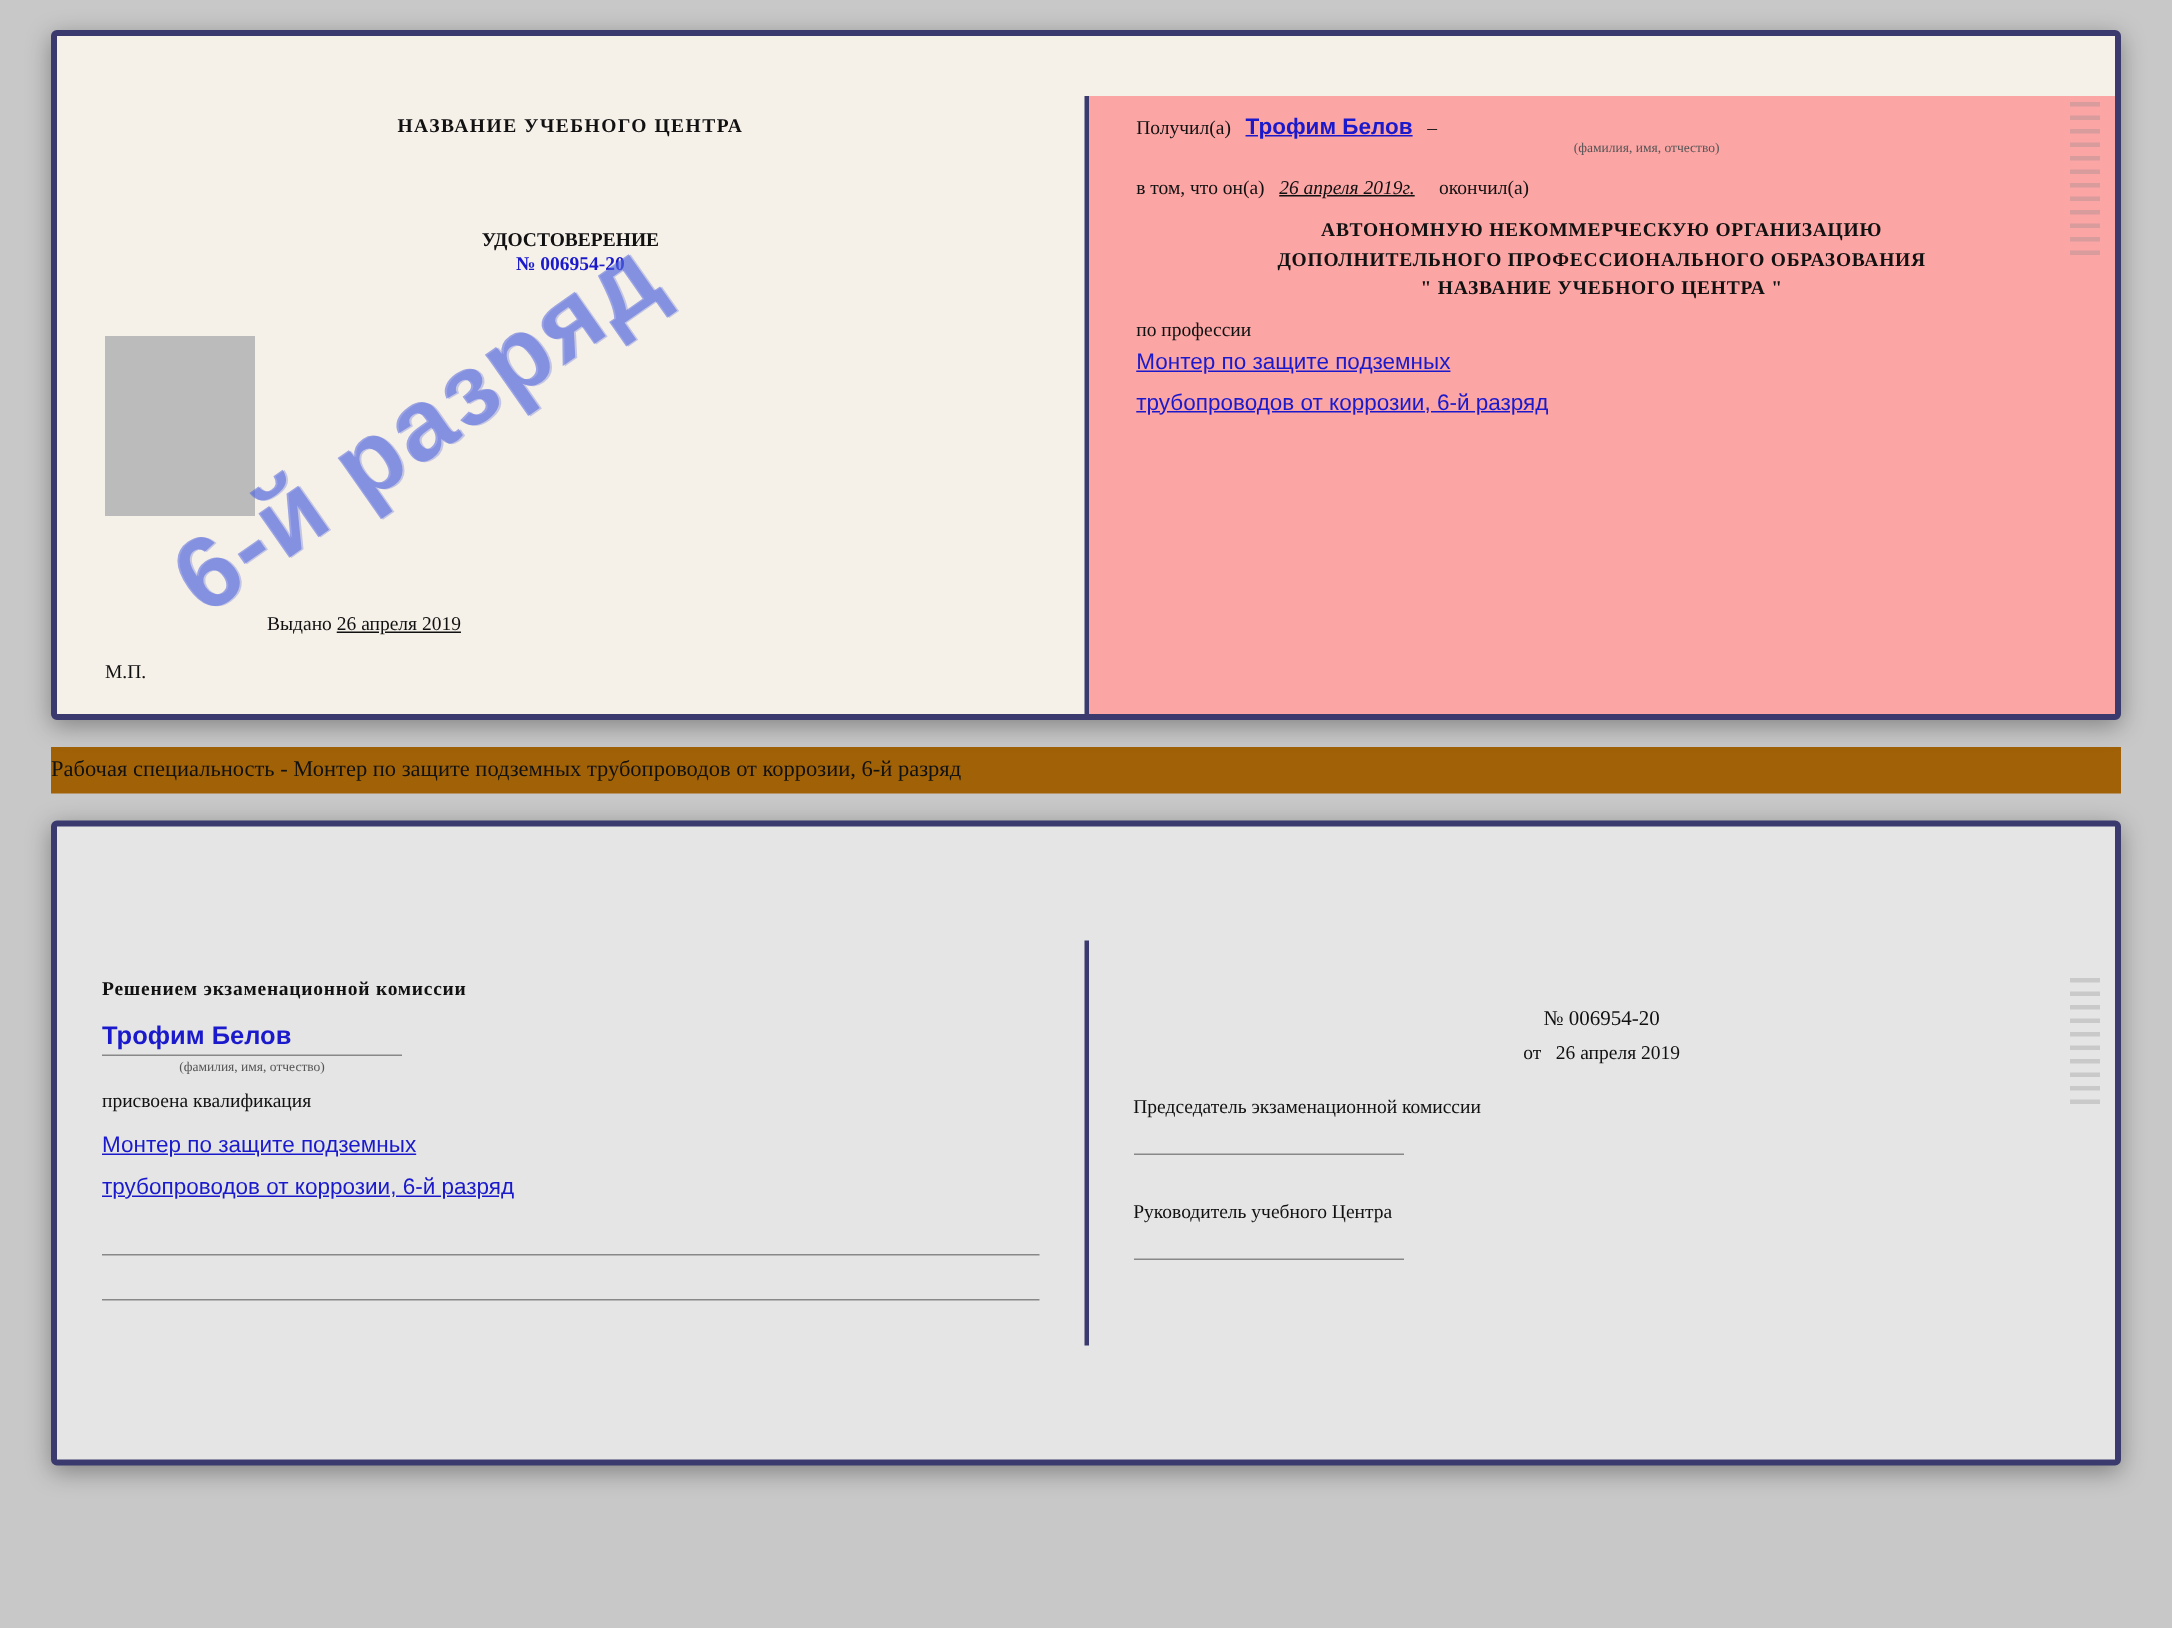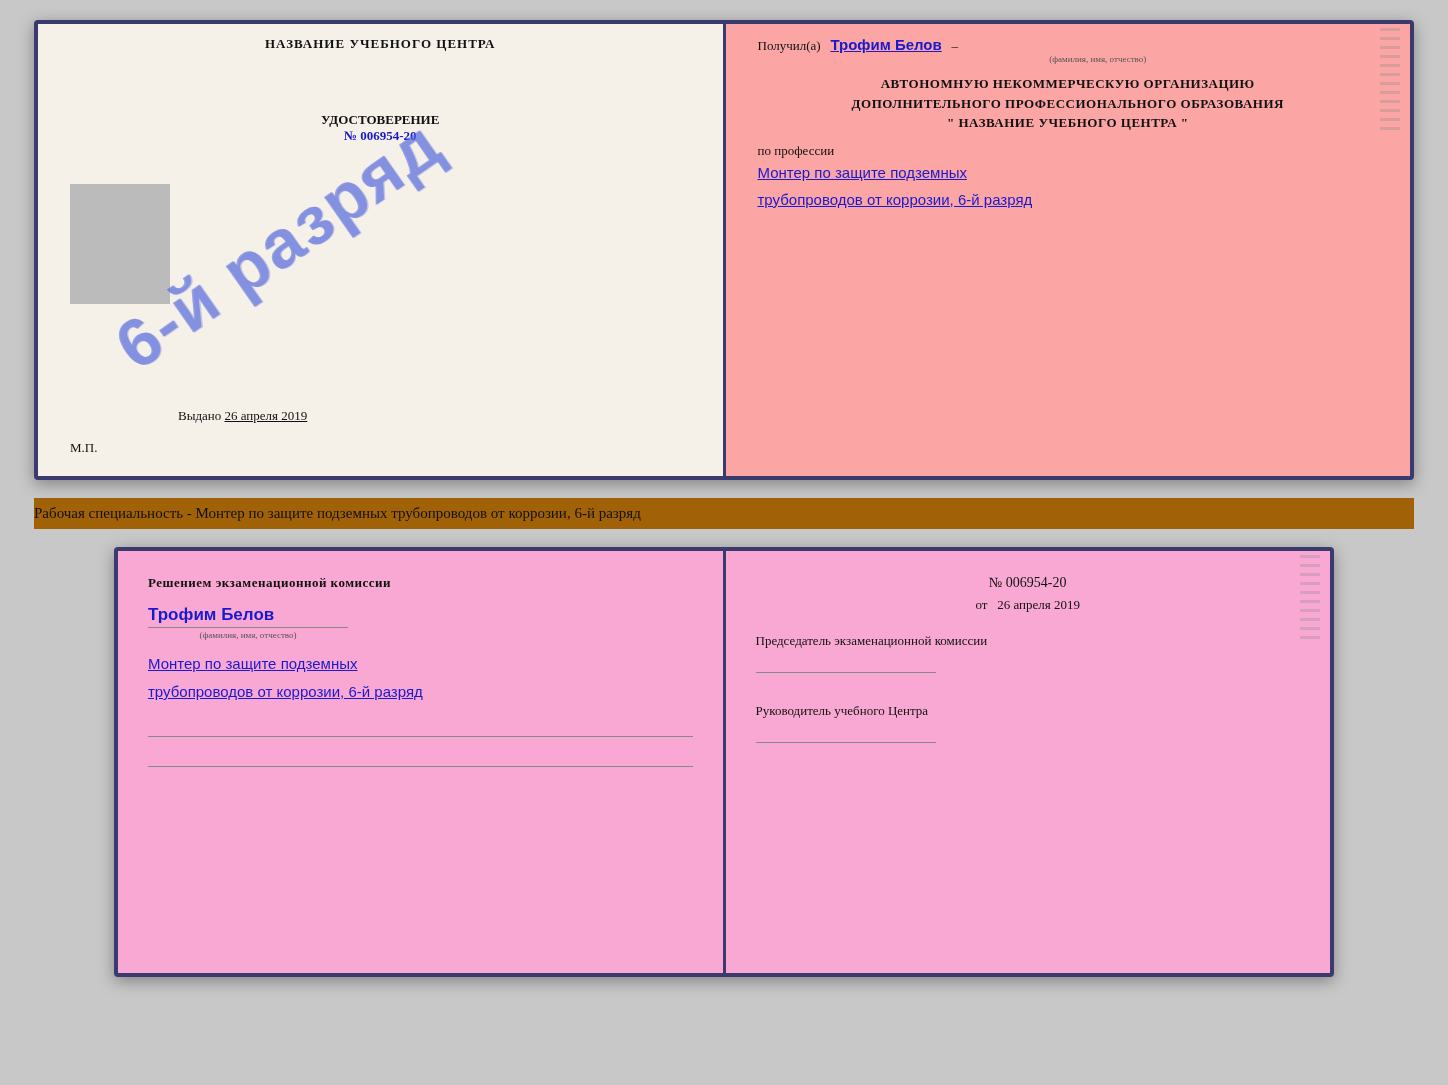--- a/index.html
+++ b/index.html
@@ -25,20 +25,21 @@
       border-radius: 4px;
       box-shadow: 0 4px 16px rgba(0,0,0,0.35);
       overflow: hidden;
       position: relative;
     }
 
     .cert-left, .cert-right {
       flex: 1;
       padding: 12px 32px 20px 32px;
       position: relative;
+      margin-top: 40px;
     }
 
     .cert-left {
       border-right: 3px solid #3a3a6e;
       background: #f5f0e8;
     }
 
     .cert-right {
       background: #fca5a5;
     }
@@ -205,27 +206,28 @@
       font-size: 15px;
       color: #111;
       background: #a16207;
       padding: 4px 0;
       line-height: 1.5;
     }
 
     
     .back-book {
       display: flex;
-      width: 1220px;
+      width: 1380px;
       height: 430px;
-      background: #f9a8d4;
+      background: #e5e5e5;
       border: 4px solid #3a3a6e;
       border-radius: 4px;
       box-shadow: 0 4px 16px rgba(0,0,0,0.35);
       overflow: hidden;
+      align-items: center;
     }
 
     .back-left, .back-right {
       flex: 1;
       padding: 24px 30px 20px 30px;
       position: relative;
     }
 
     .back-left {
       border-right: 3px solid #3a3a6e;
@@ -385,20 +387,27 @@
   <div class="cert-right">
 
     <div class="cert-poluchil">
       <span>Получил(а)</span>
       &nbsp;
       <span class="cert-poluchil-name">Трофим Белов</span>
       &nbsp;&nbsp;–
       <span class="cert-fio-label">(фамилия, имя, отчество)</span>
     </div>
 
+    <div class="cert-vtom">
+      <span>в том, что он(а)</span>
+      &nbsp;
+      <span class="cert-vtom-date">26 апреля 2019г.</span>
+      &nbsp;&nbsp;&nbsp;
+      <span>окончил(а)</span>
+    </div>
 
     <div class="cert-org-block">
       <div>АВТОНОМНУЮ НЕКОММЕРЧЕСКУЮ ОРГАНИЗАЦИЮ</div>
       <div>ДОПОЛНИТЕЛЬНОГО ПРОФЕССИОНАЛЬНОГО ОБРАЗОВАНИЯ</div>
       <div>"   НАЗВАНИЕ УЧЕБНОГО ЦЕНТРА   "</div>
     </div>
 
     <div class="cert-professii">по профессии</div>
     <span class="cert-prof-value">Монтер по защите подземных</span>
     <span class="cert-prof-value">трубопроводов от коррозии, 6-й разряд</span>
@@ -426,20 +435,21 @@
 
 <div class="back-book">
 
   <div class="back-left">
 
     <div class="back-title">Решением экзаменационной комиссии</div>
 
     <div class="back-name-cursive">Трофим Белов</div>
     <div class="back-fio-label">(фамилия, имя, отчество)</div>
 
+    <div class="back-prisvoena">присвоена квалификация</div>
 
     <span class="back-qual">Монтер по защите подземных</span>
     <span class="back-qual">трубопроводов от коррозии, 6-й разряд</span>
 
     <div class="back-lines-block">
       <div class="back-line"></div>
       <div class="back-line"></div>
     </div>
 
   </div>

